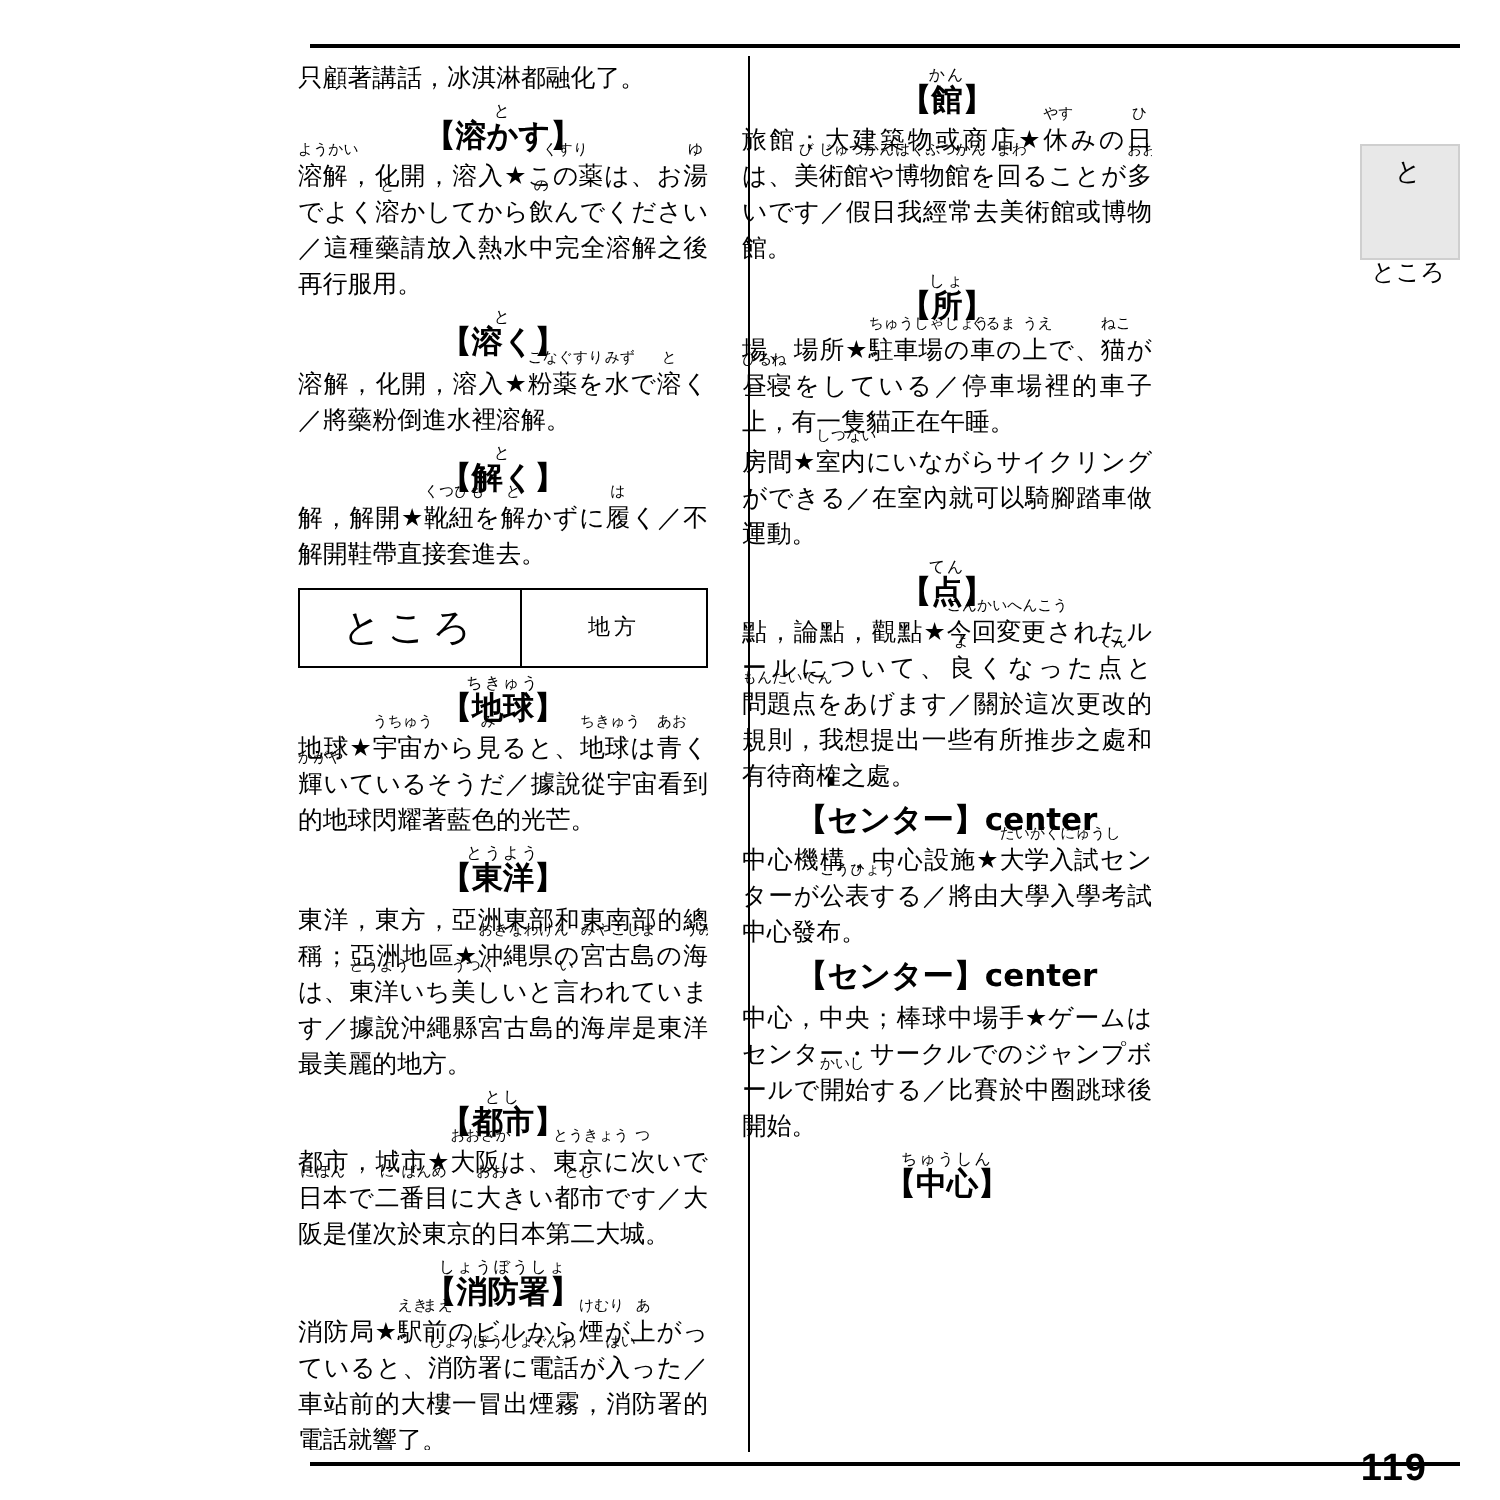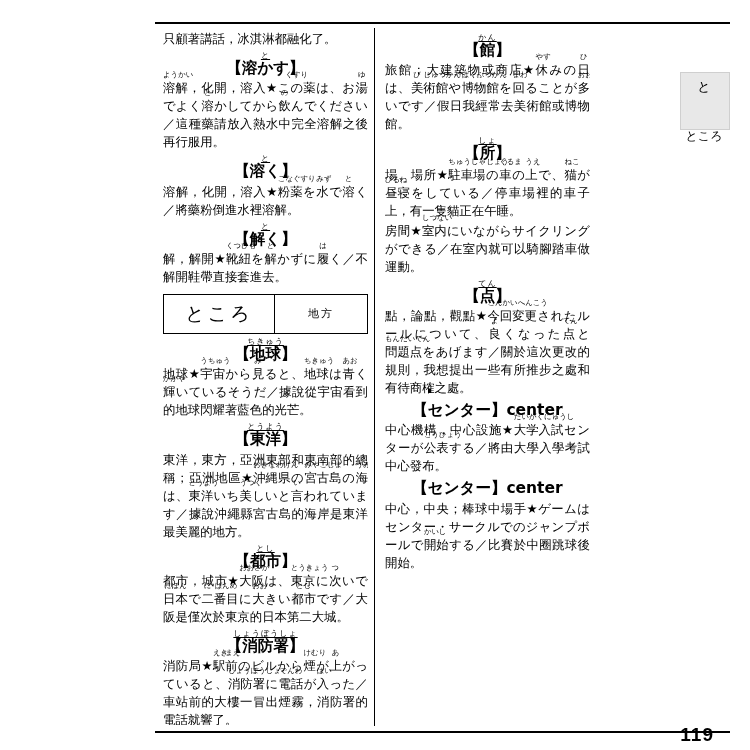--- a/index.html
+++ b/index.html
@@ -78,21 +78,21 @@
     left: 684px;
     top: 130px;
     width: 40px;
     text-align: center;
     font-size: 12px;
     line-height: 1.15;
     font-family: "DejaVu Sans", sans-serif;
   }
   .columns {
     position: absolute;
-    left: 163px;
+    left: 149px;
     top: 30px;
     width: 512px;
     height: 695px;
   }
   .col {
     position: absolute;
     top: 0;
     width: 205px;
     height: 695px;
     overflow: hidden;
@@ -111,21 +111,20 @@
     margin: 4px 0 1px 0;
     font-family: "DejaVu Sans", sans-serif;
   }
   .headword .ruby {
     display: block;
     font-size: 8px;
     font-weight: normal;
     line-height: 1;
     letter-spacing: 1px;
     margin-bottom: -1px;
-    text-decoration: underline;
   }
   .body {
     font-size: 12.4px;
     line-height: 1.45;
     text-align: justify;
     font-family: "DejaVu Sans", sans-serif;
     word-break: break-all;
   }
   .body .rb {
     position: relative;
@@ -247,17 +246,20 @@
             <div class="body">點，論點，觀點★<span class="rb"><span class="rt">こんかいへんこう</span>今回変更</span>されたルールについて、<span class="rb"><span class="rt">よ</span>良</span>くなった<span class="rb"><span class="rt">てん</span>点</span>と<span class="rb"><span class="rt">もんだいてん</span>問題点</span>をあげます／關於這次更改的規則，我想提出一些有所推步之處和有待商榷之處。</div>
           </div>
           <div class="entry">
             <div class="headword"><span>【センター】center</span></div>
             <div class="body">中心機構，中心設施★<span class="rb"><span class="rt">だいがくにゅうし</span>大学入試</span>センターが<span class="rb"><span class="rt">こうひょう</span>公表</span>する／將由大學入學考試中心發布。</div>
           </div>
           <div class="entry">
             <div class="headword"><span>【センター】center</span></div>
             <div class="body">中心，中央；棒球中場手★ゲームはセンター・サークルでのジャンプボールで<span class="rb"><span class="rt">かい</span>開</span><span class="rb"><span class="rt">し</span>始</span>する／比賽於中圈跳球後開始。</div>
           </div>
+          <div class="entry">
+            <div class="headword"><span class="ruby">ちゅうしん</span><span>【中心】</span></div>
+          </div>
         </div>
     </div>
 
   </div>
 </div>
 
 </body></html>

